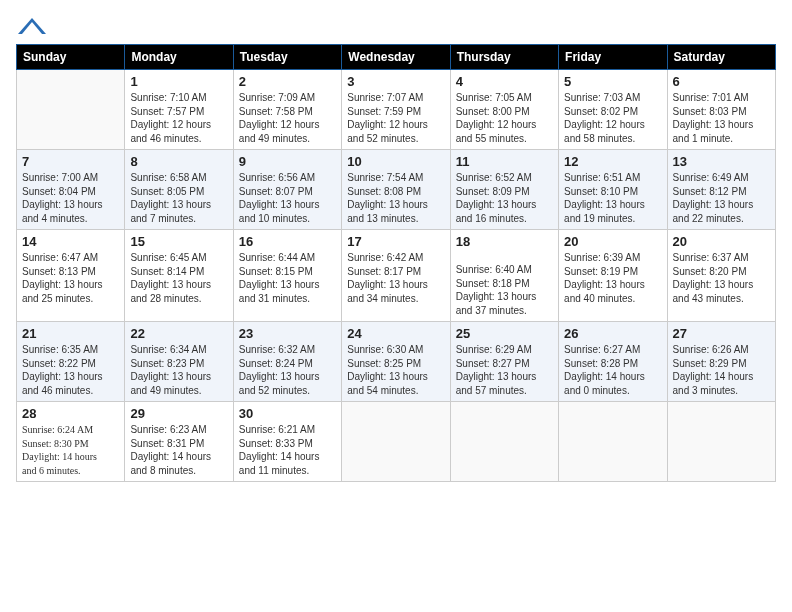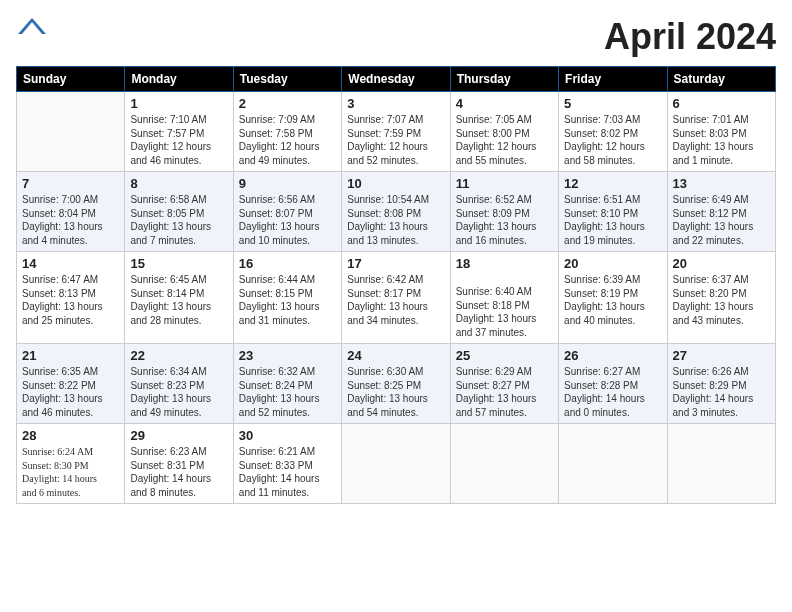--- a/index.html
+++ b/index.html
@@ -90,21 +90,20 @@
 <body>
 
 <div class="header">
   <div class="logo">
     <svg class="logo-icon" viewBox="0 0 28 20" xmlns="http://www.w3.org/2000/svg">
       <polygon points="14,2 28,18 0,18" fill="#2a6db5"></polygon>
       <polygon points="14,6 24,18 4,18" fill="#fff"></polygon>
     </svg>
   </div>
   <div class="title-block">
-    <div class="month-title">April 2024</div>
   </div>
 </div>
 
 <table class="calendar">
   <thead>
     <tr>
     <th>Sunday</th>
         <th>Monday</th>
         <th>Tuesday</th>
         <th>Wednesday</th>
@@ -176,21 +175,21 @@
         </td>
         <td>
           <div class="day-num">9</div>
           <div class="day-info" style="white-space: pre-line;">Sunrise: 6:56 AM
 Sunset: 8:07 PM
 Daylight: 13 hours
 and 10 minutes.</div>
         </td>
         <td>
           <div class="day-num">10</div>
-          <div class="day-info" style="white-space: pre-line;">Sunrise: 10:54 AM
+          <div class="day-info" style="white-space: pre-line;">Sunrise: 7:54 AM
 Sunset: 8:08 PM
 Daylight: 13 hours
 and 13 minutes.</div>
         </td>
         <td>
           <div class="day-num">11</div>
           <div class="day-info" style="white-space: pre-line;">Sunrise: 6:52 AM
 Sunset: 8:09 PM
 Daylight: 13 hours
 and 16 minutes.</div>

